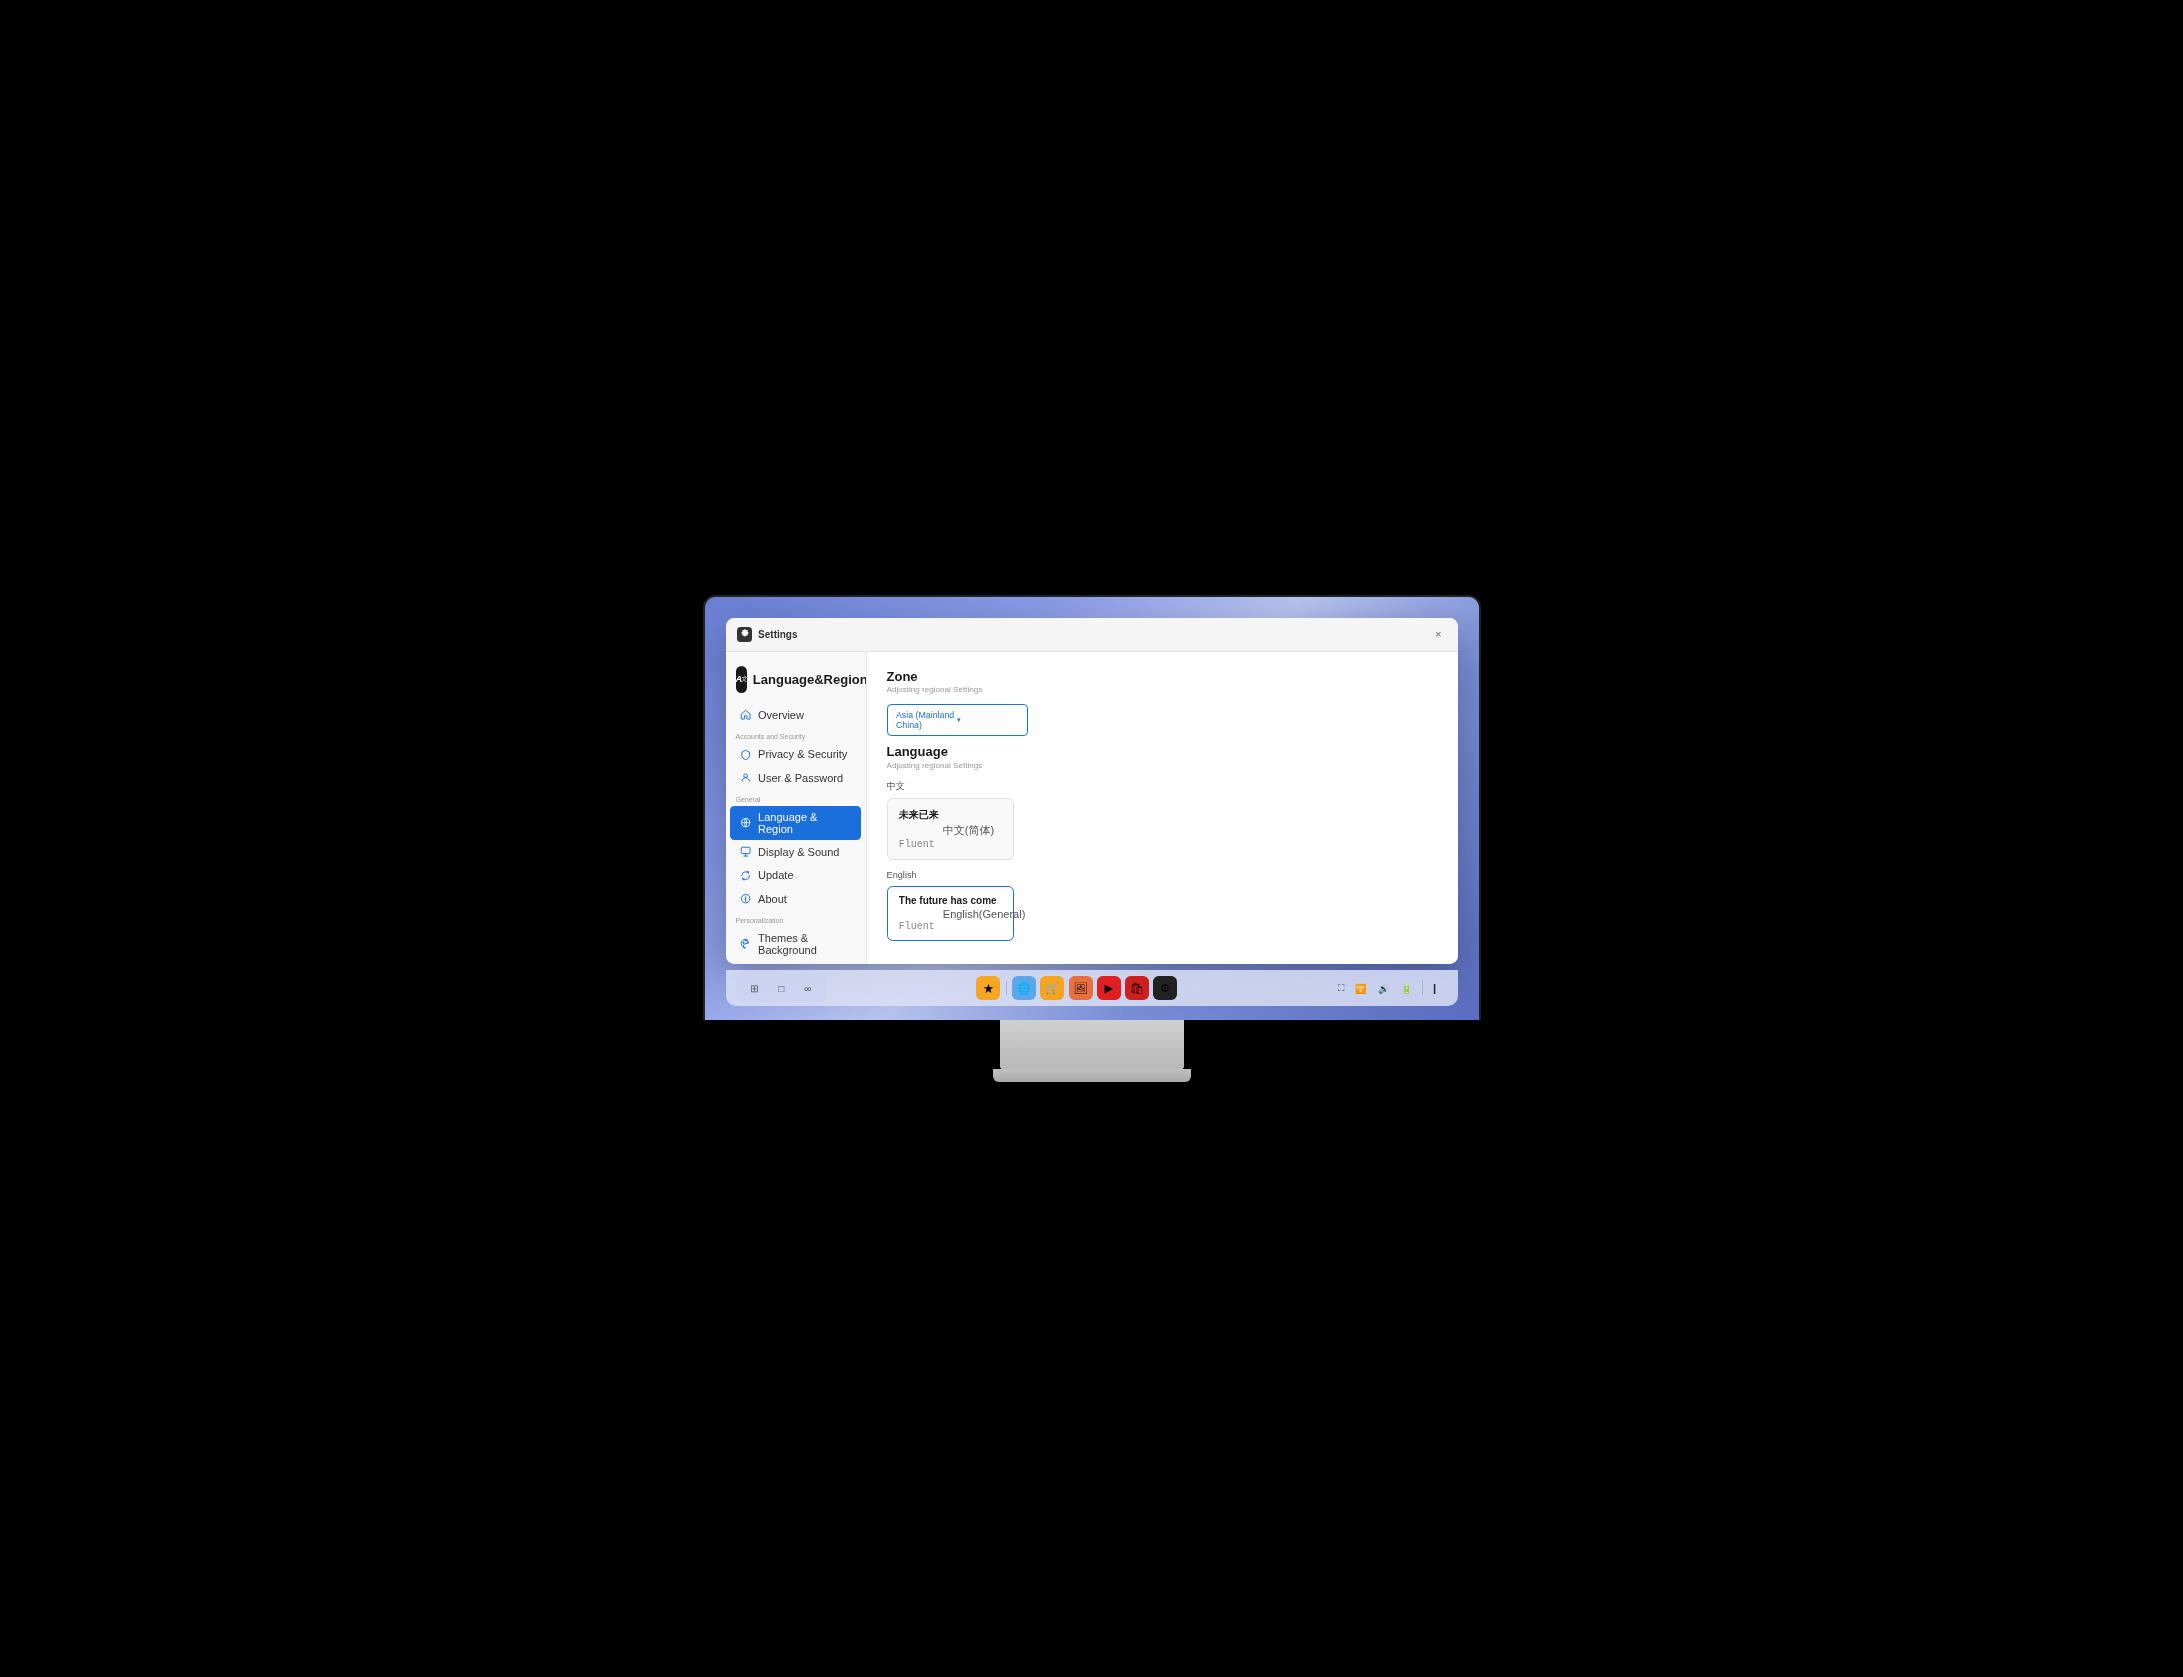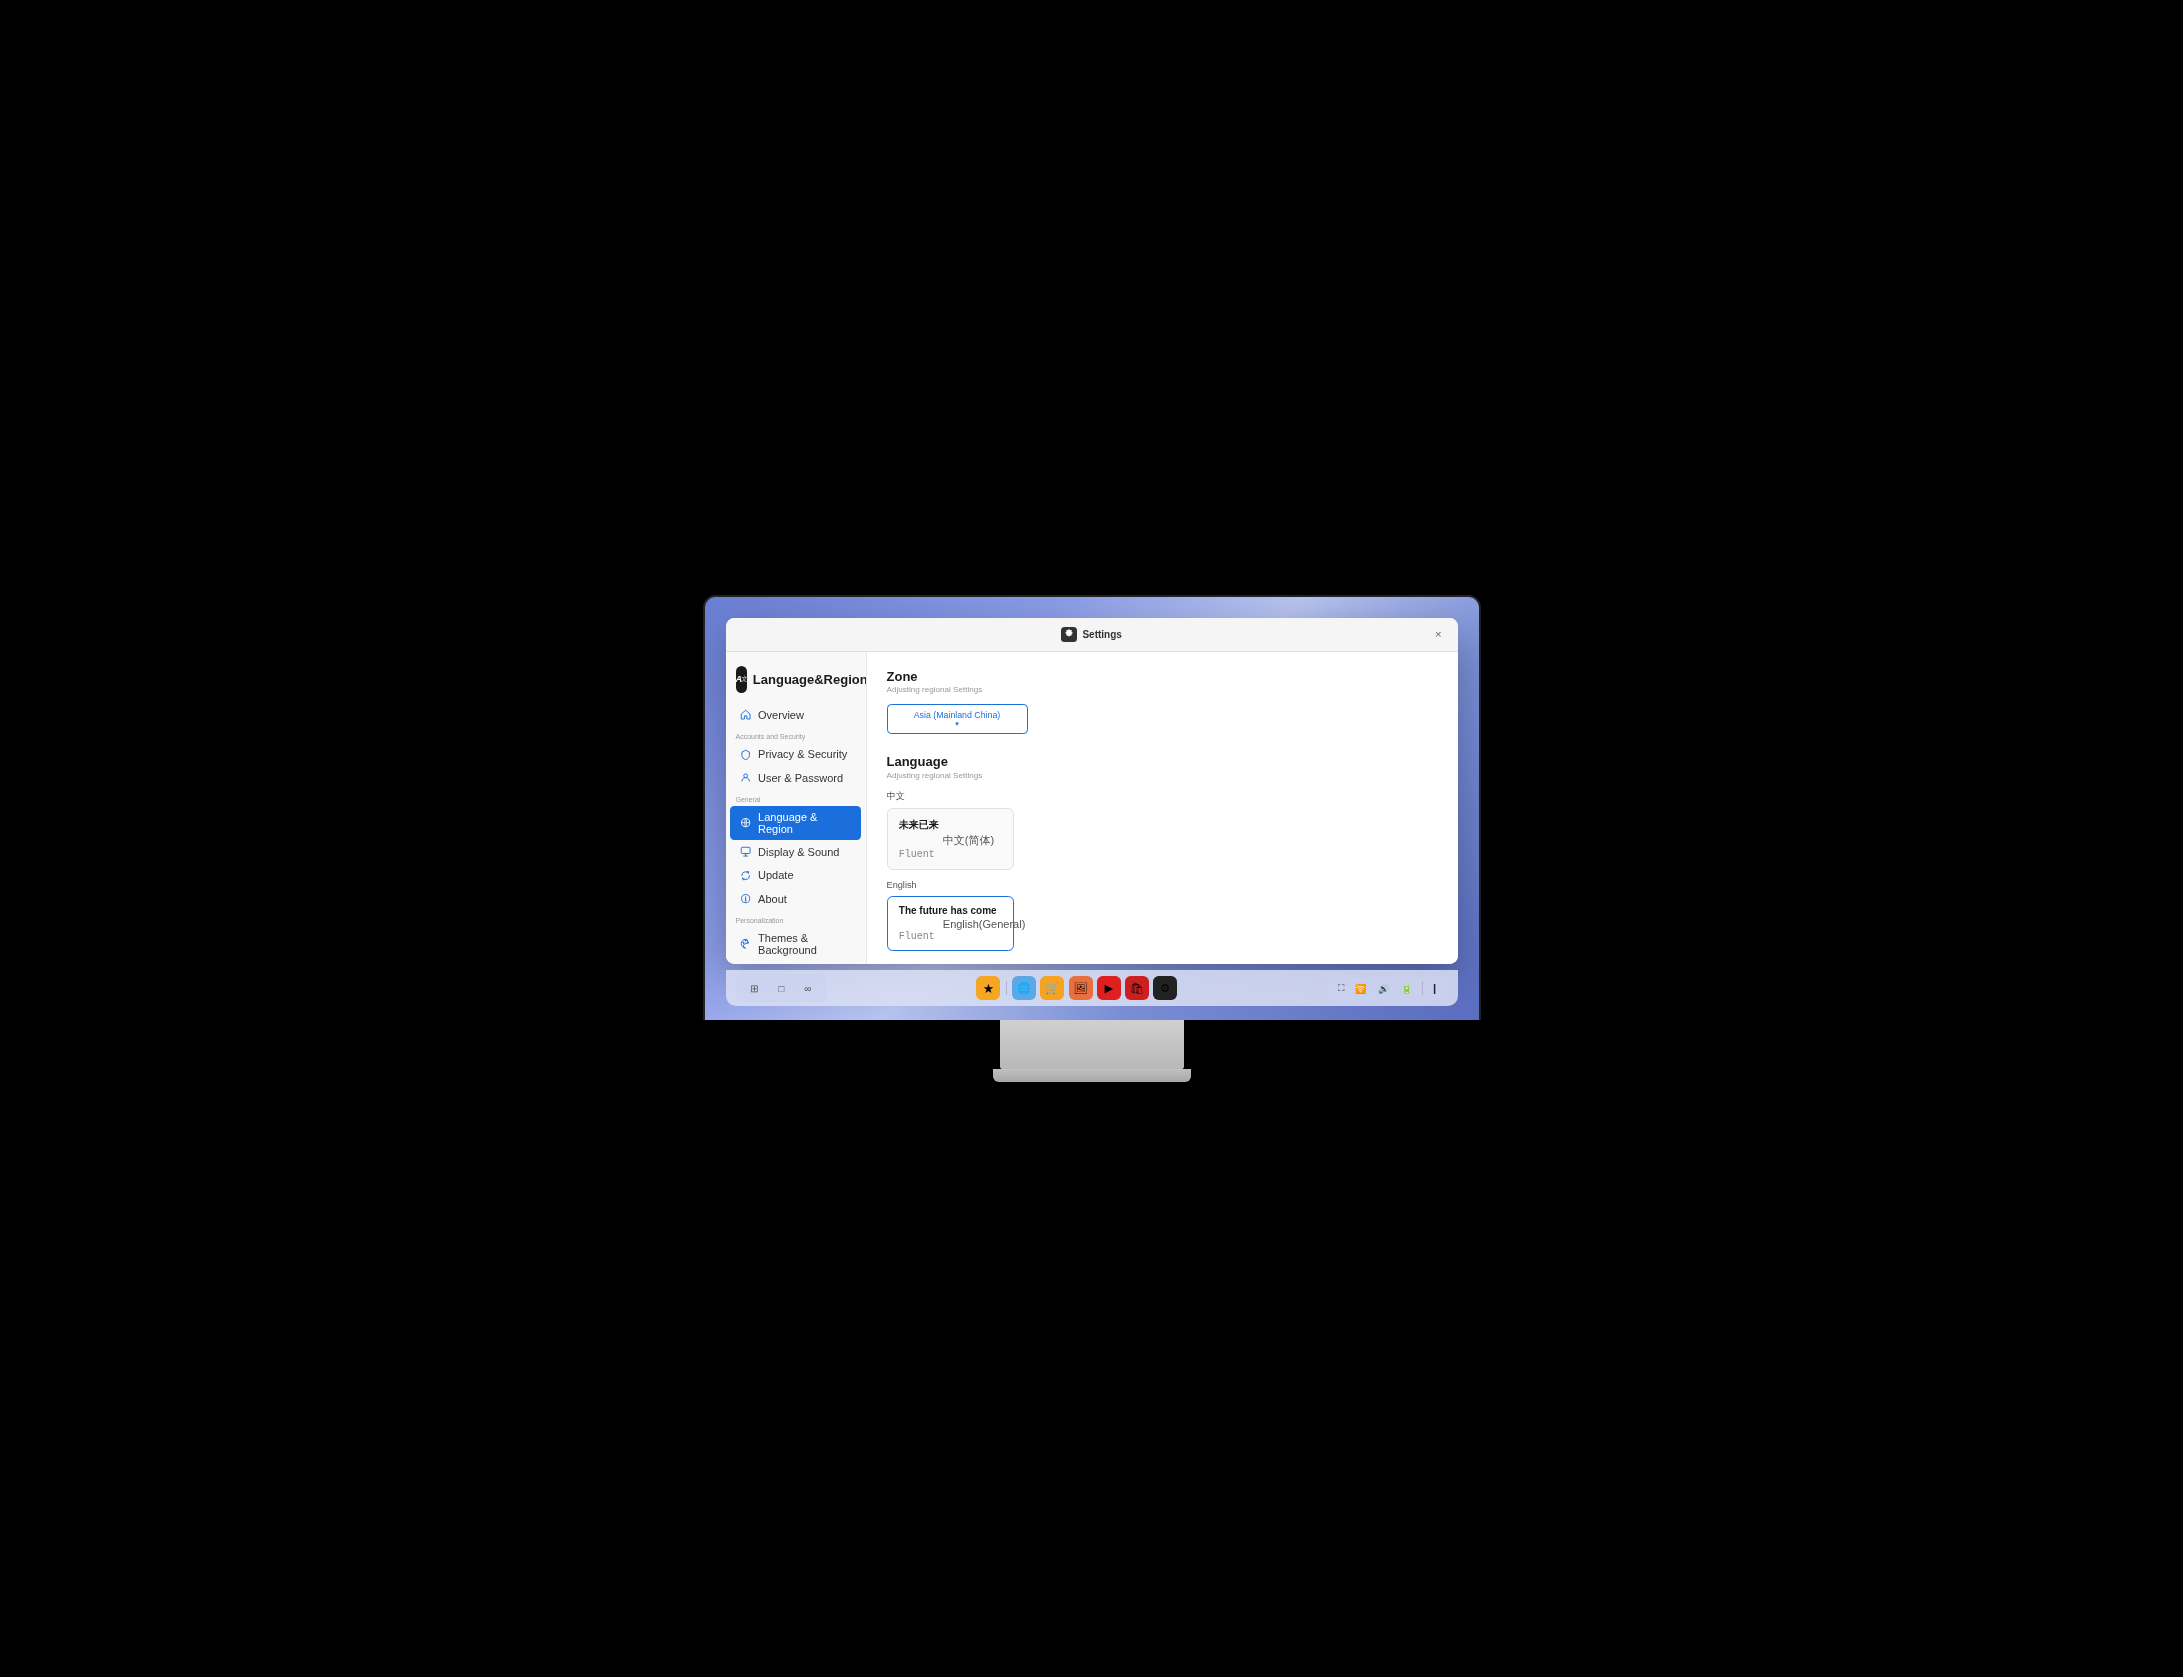--- a/index.html
+++ b/index.html
@@ -51,21 +51,20 @@
       flex-direction: column;
       height: 346px;
     }
     .title-bar {
       display: flex;
       align-items: center;
       padding: 8.5px 11.3px;
       background: #f5f5f5;
       border-bottom: 0.7px solid #e0e0e0;
       position: relative;
-      justify-content: center;
     }
     .title-bar-icon {
       width: 15.6px;
       height: 15.6px;
       background: #333;
       border-radius: 3.5px;
       display: flex;
       align-items: center;
       justify-content: center;
       margin-right: 5.7px;
@@ -188,22 +187,21 @@
       display: flex;
       align-items: center;
       border: 1.1px solid #1a6fdc;
       border-radius: 4.2px;
       padding: 5px 8.5px;
       font-size: 8.8px;
       color: #1a6fdc;
       cursor: pointer;
       width: 141px;
       justify-content: space-between;
-      margin-bottom: 20px;
-      flex-direction: column;
+      margin-bottom: 8px;
     }
     .zone-dropdown span { flex: 1; }
     .dropdown-arrow {
       font-size: 7px;
       color: #1a6fdc;
     }
     .lang-section-label {
       font-size: 9.2px;
       color: #555;
       margin-bottom: 5.7px;

